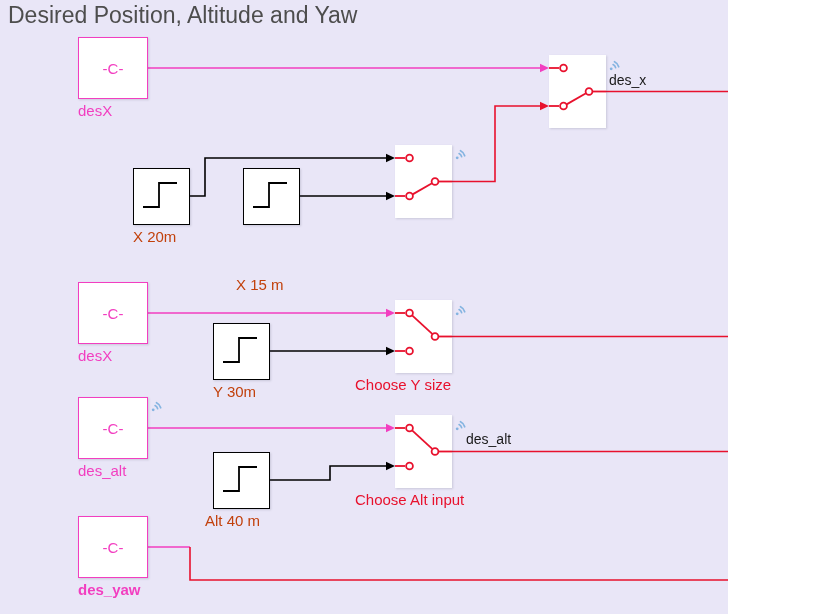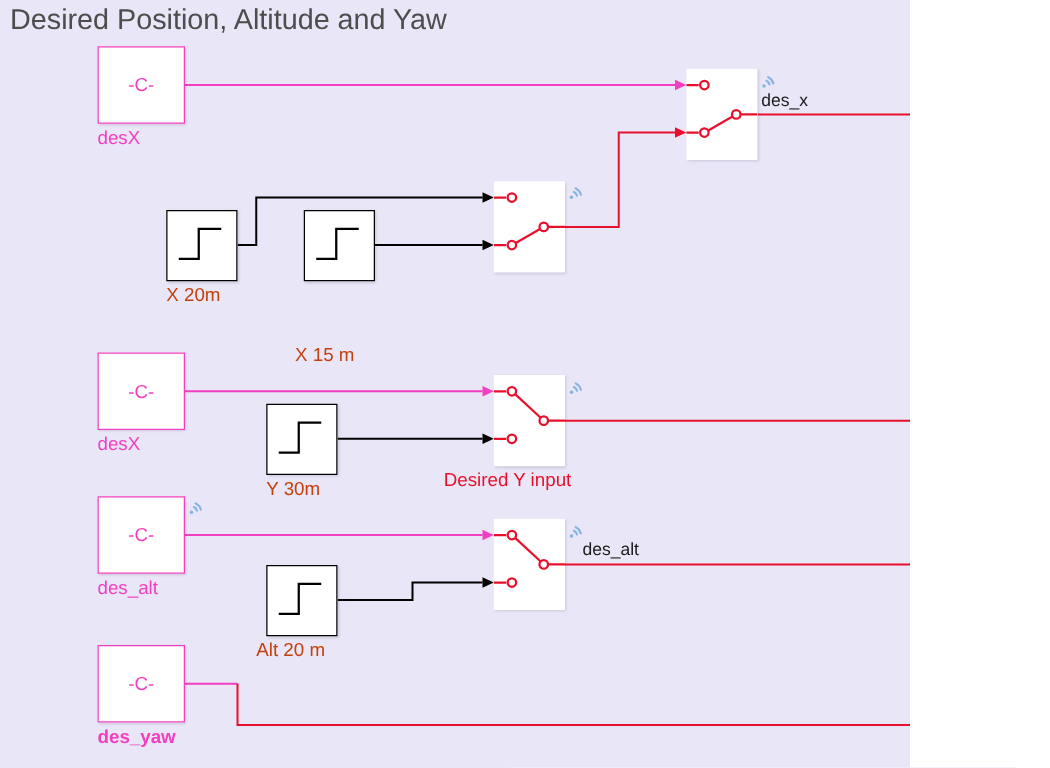--- a/index.html
+++ b/index.html
@@ -123,21 +123,21 @@
       <polyline class="stepline" points="9,38 25,38 25,14 43,14"></polyline>
     </svg>
   </div>
   <div class="lbl k" style="left:213px;top:383px;width:57px;">Y 30m</div>
 
   <div class="blk step" style="left:213px;top:452px;width:57px;height:57px;">
     <svg width="54" height="54">
       <polyline class="stepline" points="9,38 25,38 25,14 43,14"></polyline>
     </svg>
   </div>
-  <div class="lbl k" style="left:205px;top:512px;width:73px;">Alt 20 m</div>
+  <div class="lbl k" style="left:205px;top:512px;width:73px;">Alt 40 m</div>
 
   <div class="blk sw" style="left:395px;top:145px;width:57px;height:73px;">
     <svg width="57" height="73">
       <line class="swline" x1="0" y1="13" x2="10" y2="13"></line>
       <circle class="swcirc" cx="14.5" cy="13" r="3.4"></circle>
       <line class="swline" x1="0" y1="51" x2="10" y2="51"></line>
       <circle class="swcirc" cx="14.5" cy="51" r="3.4"></circle>
       <line class="swline" x1="17.6" y1="49.4" x2="37" y2="38.2"></line>
       <circle class="swcirc" cx="40" cy="36.5" r="3.4"></circle>
       <line class="swline" x1="43.4" y1="36.5" x2="57" y2="36.5"></line>
@@ -160,31 +160,32 @@
     <svg width="57" height="73">
       <line class="swline" x1="0" y1="13" x2="10" y2="13"></line>
       <circle class="swcirc" cx="14.5" cy="13" r="3.4"></circle>
       <line class="swline" x1="0" y1="51" x2="10" y2="51"></line>
       <circle class="swcirc" cx="14.5" cy="51" r="3.4"></circle>
       <line class="swline" x1="17.1" y1="15.3" x2="37.5" y2="34.2"></line>
       <circle class="swcirc" cx="40" cy="36.5" r="3.4"></circle>
       <line class="swline" x1="43.4" y1="36.5" x2="57" y2="36.5"></line>
     </svg>
   </div>
-  <div class="lbl r" style="left:355px;top:376px;width:137px;">Desired Y input</div>
+  <div class="lbl r" style="left:355px;top:376px;width:137px;">Choose Y size</div>
 
   <div class="blk sw" style="left:395px;top:415px;width:57px;height:73px;">
     <svg width="57" height="73">
       <line class="swline" x1="0" y1="13" x2="10" y2="13"></line>
       <circle class="swcirc" cx="14.5" cy="13" r="3.4"></circle>
       <line class="swline" x1="0" y1="51" x2="10" y2="51"></line>
       <circle class="swcirc" cx="14.5" cy="51" r="3.4"></circle>
       <line class="swline" x1="17.1" y1="15.3" x2="37.5" y2="34.2"></line>
       <circle class="swcirc" cx="40" cy="36.5" r="3.4"></circle>
       <line class="swline" x1="43.4" y1="36.5" x2="57" y2="36.5"></line>
     </svg>
   </div>
+  <div class="lbl r" style="left:355px;top:491px;width:137px;">Choose Alt input</div>
 
   <div class="sig" style="left:609px;top:72px;">des_x</div>
   <div class="sig" style="left:750px;top:72px;">des_x</div>
   <div class="sig" style="left:466px;top:431px;">des_alt</div>
 
 </div>
 
 </body></html>

